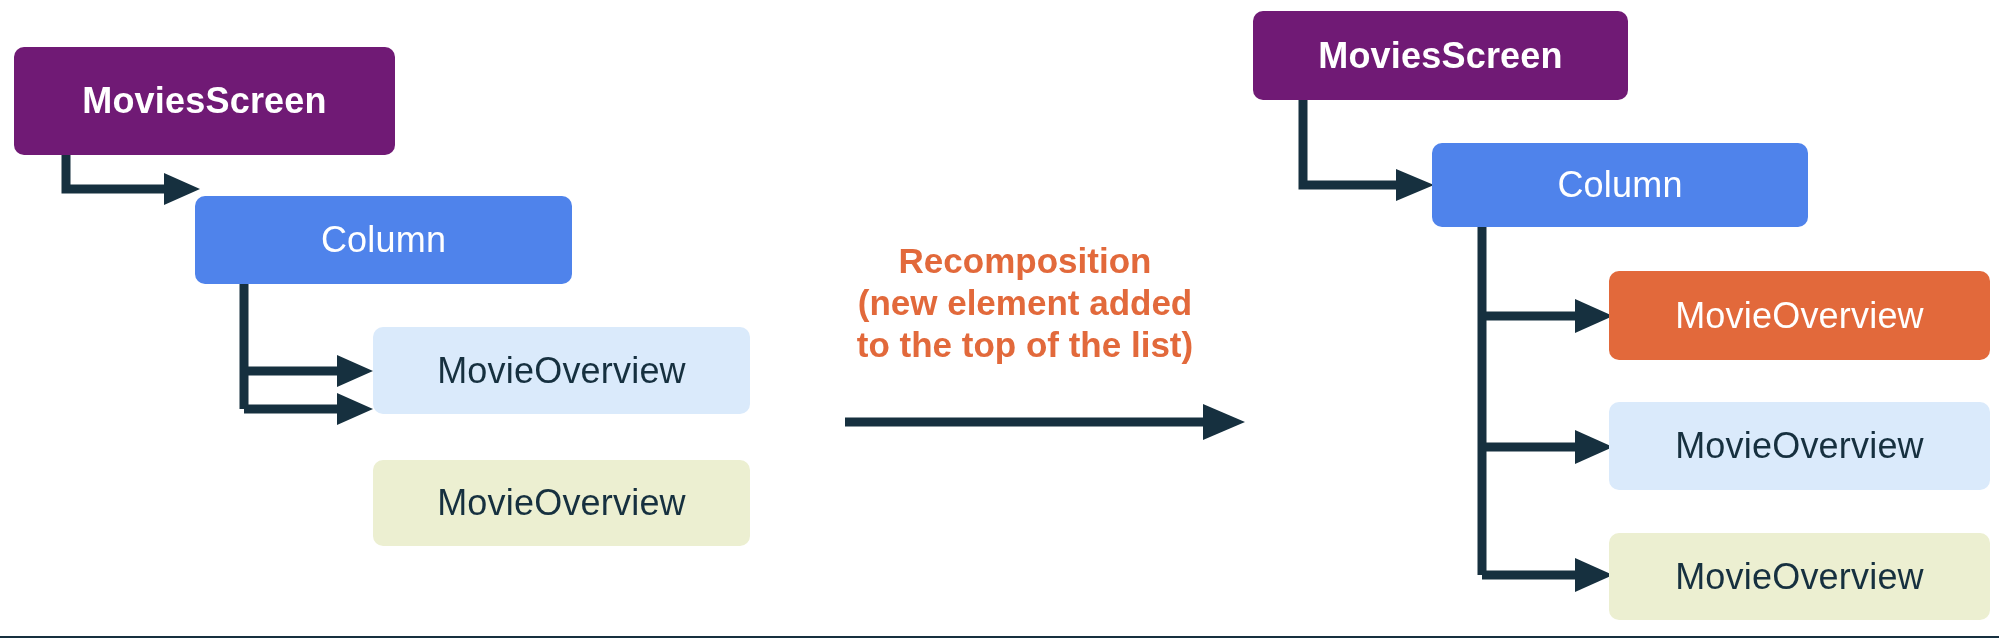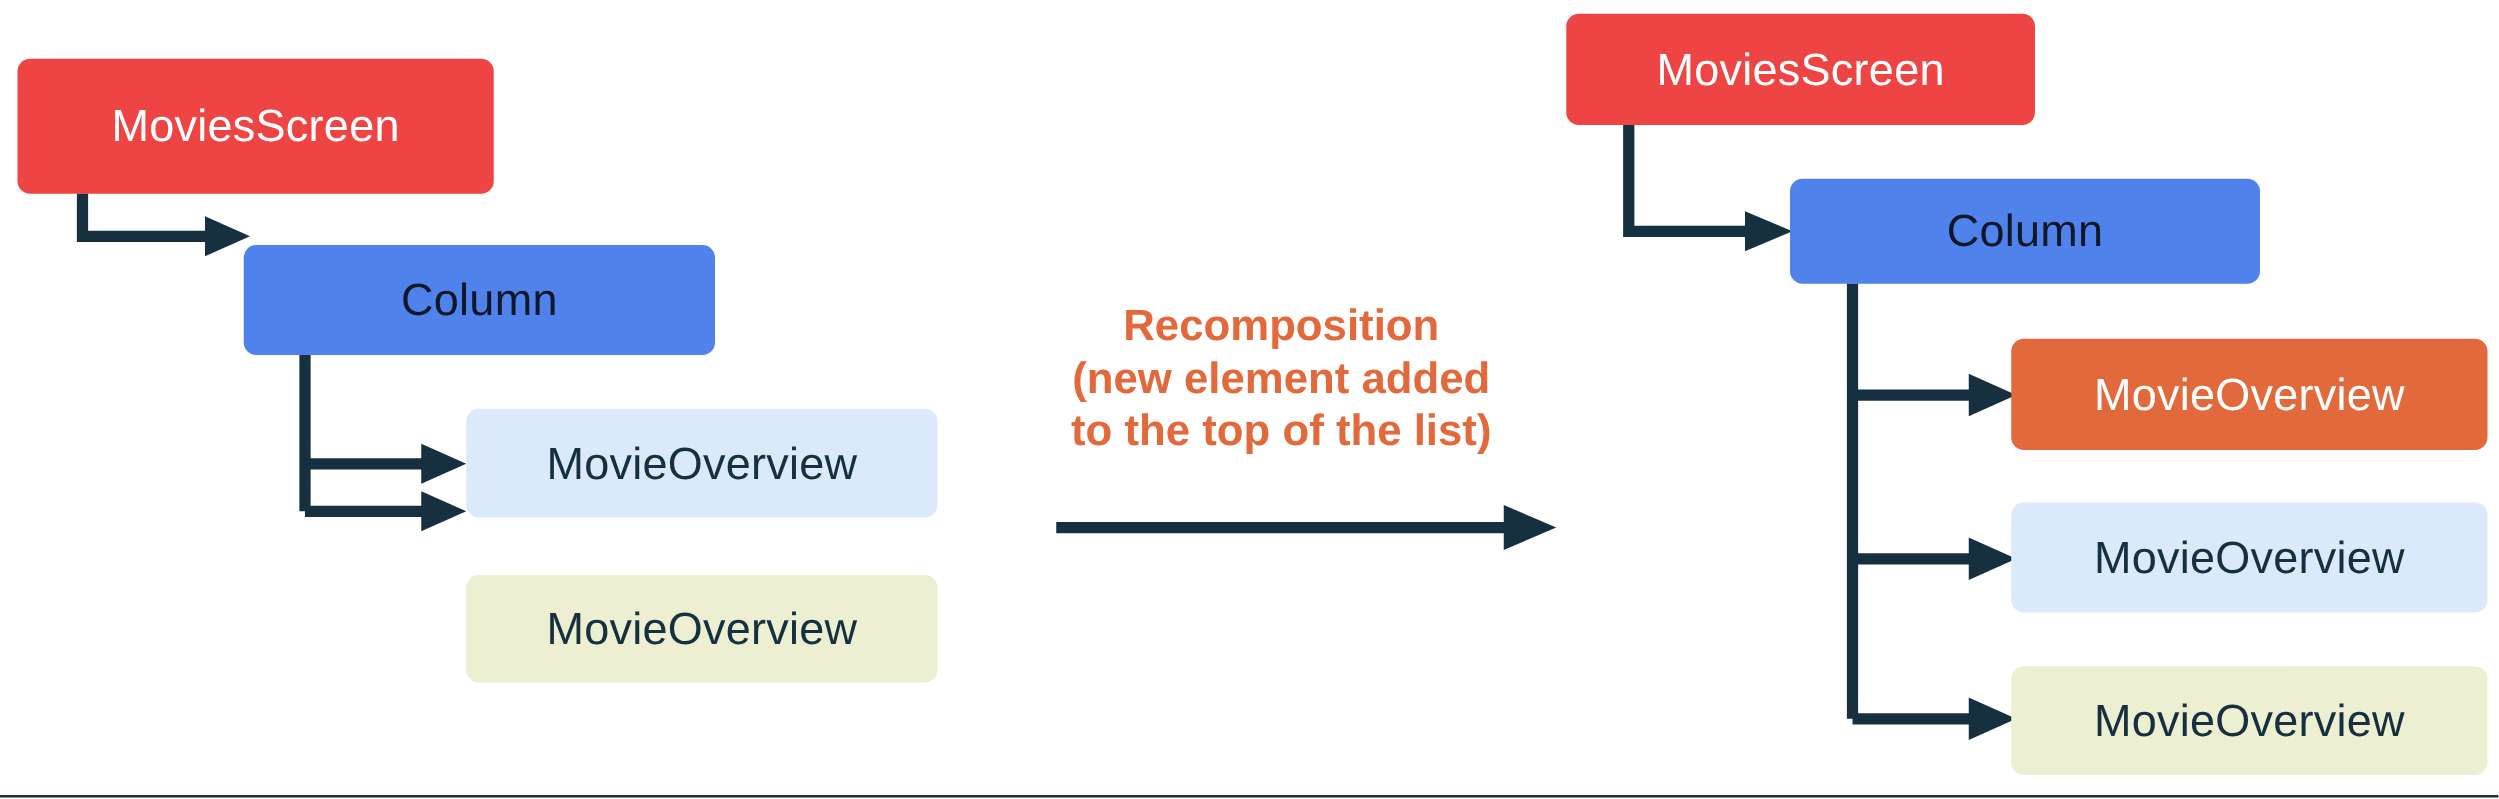--- a/index.html
+++ b/index.html
@@ -23,22 +23,22 @@
     display: flex;
     align-items: center;
     justify-content: center;
     border-radius: 10px;
     box-sizing: border-box;
     font-size: 36px;
     line-height: 1.1;
     white-space: nowrap;
     letter-spacing: 0.2px;
   }
-  .node.green  { background: #ef4444; color: #ffffff; }
-  .node.blue   { background: #4f83eb; color: #0f172a; }
+  .node.green  { background: #701a75; color: #ffffff; font-weight: bold; }
+  .node.blue   { background: #4f83eb; color: #ffffff; }
   .node.orange { background: #e2693b; color: #ffffff; }
   .node.lblue  { background: #daeafb; color: #16303f; }
   .node.yellow { background: #ecefd1; color: #16303f; }
 
   .edge {
     position: absolute;
     overflow: visible;
   }
   .edge svg { display: block; overflow: visible; }
 

